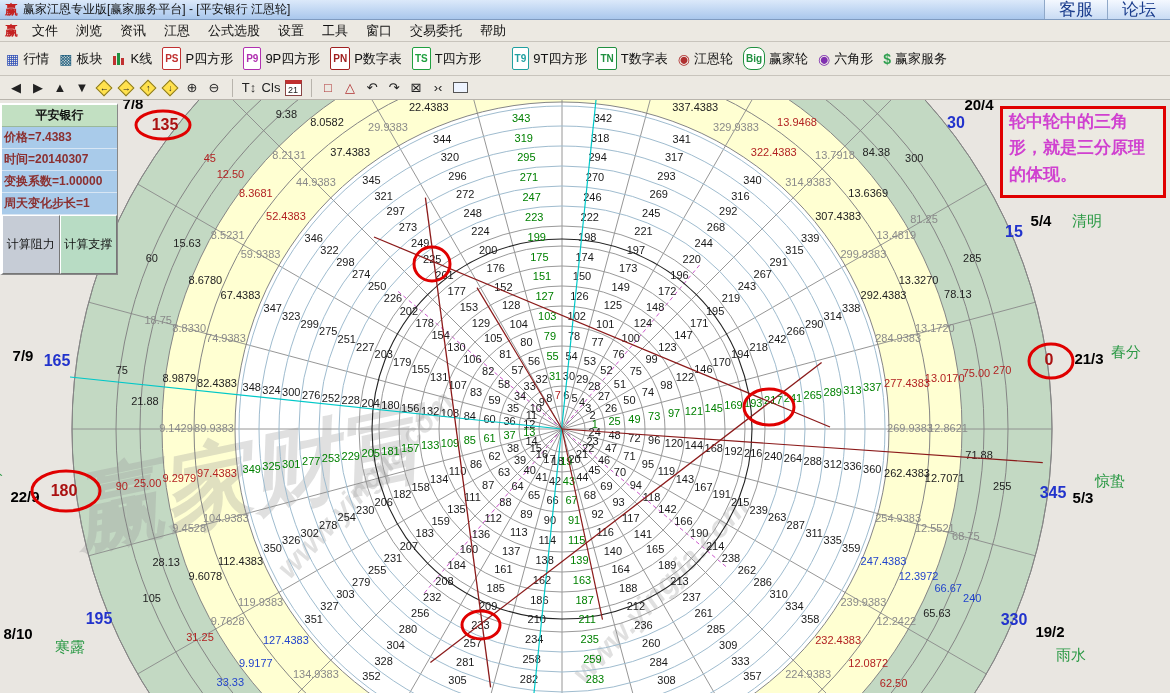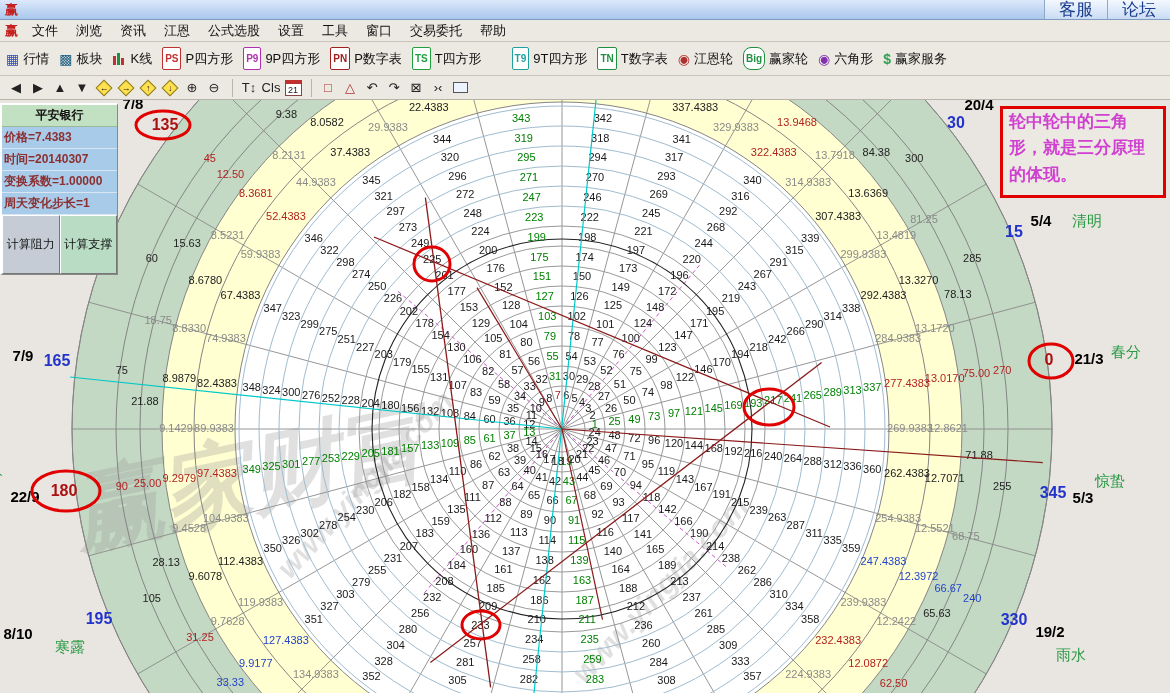--- a/index.html
+++ b/index.html
@@ -74,20 +74,21 @@
   #annotation { position:absolute; top:6px; left:1000px; width:166px; height:92px;
     border:3px solid #E00000; background:#ECE9E2; color:#D040D0; font-size:17px;
     font-weight:bold; line-height:1.55; padding:0 6px; }
 </style>
 </head>
 <body>
 <div id="app">
 
   <div id="title-bar">
     <span class="logo">赢</span>
+    <span id="title-text">赢家江恩专业版[赢家服务平台] - [平安银行 江恩轮]</span>
     <div id="title-right">
         <div class="tb-btn">客服</div>
         <div class="tb-btn">论坛</div>
       </div>
   </div>
 
   <div id="menu-bar">
     <span class="logo">赢</span>
   <span class="menu-item">文件</span>
       <span class="menu-item">浏览</span>

